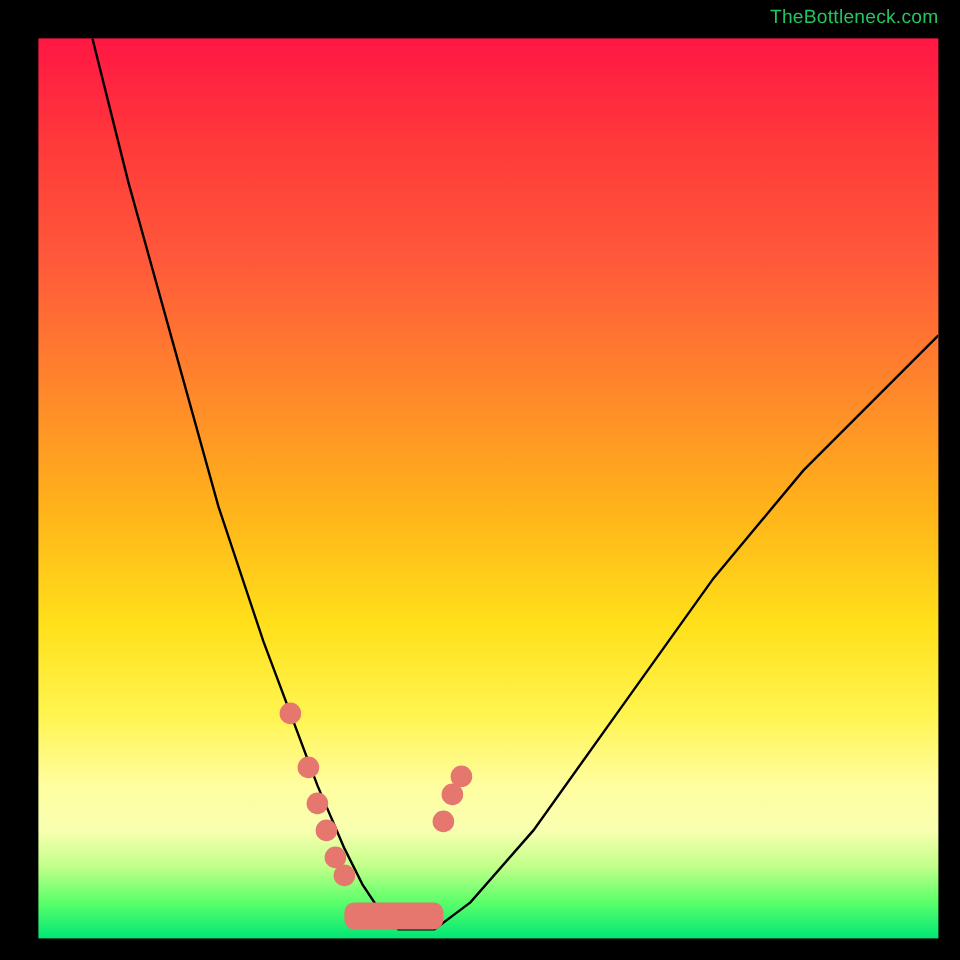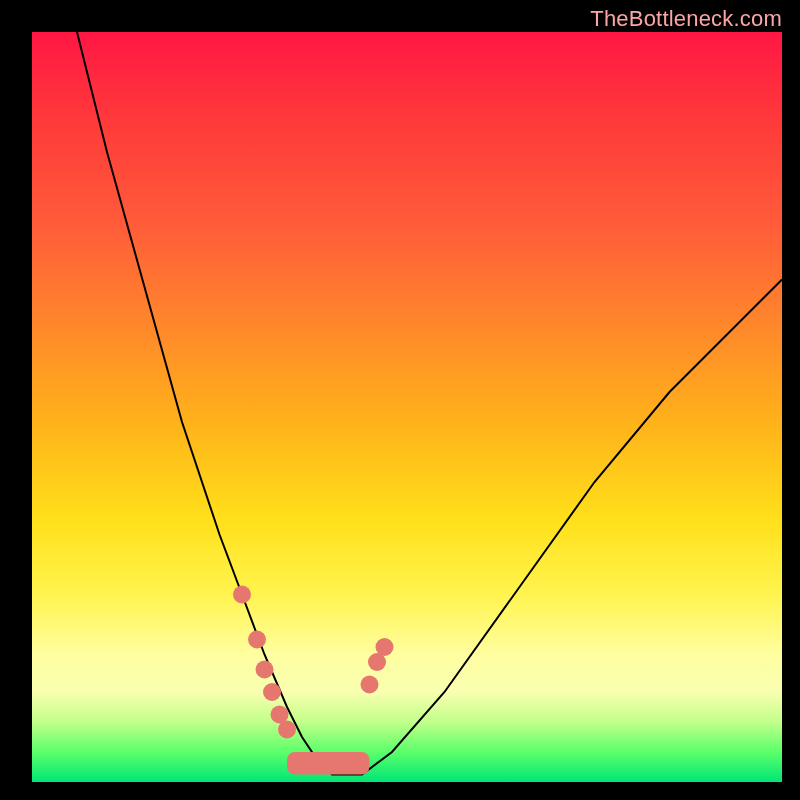--- a/index.html
+++ b/index.html
@@ -8,22 +8,22 @@
     width: 800px;
     height: 800px;
     background: #000;
     position: relative;
     font-family: Arial, Helvetica, sans-serif;
   }
   .watermark {
     position: absolute;
     top: 6px;
     right: 18px;
-    color: #fca5a5;
-    font-size: 22px;
+    color: #22c55e;
+    font-size: 16px;
     font-weight: 400;
     letter-spacing: 0.2px;
   }
   .plot-frame {
     position: absolute;
     left: 32px;
     top: 32px;
     width: 750px;
     height: 750px;
     background: linear-gradient(

